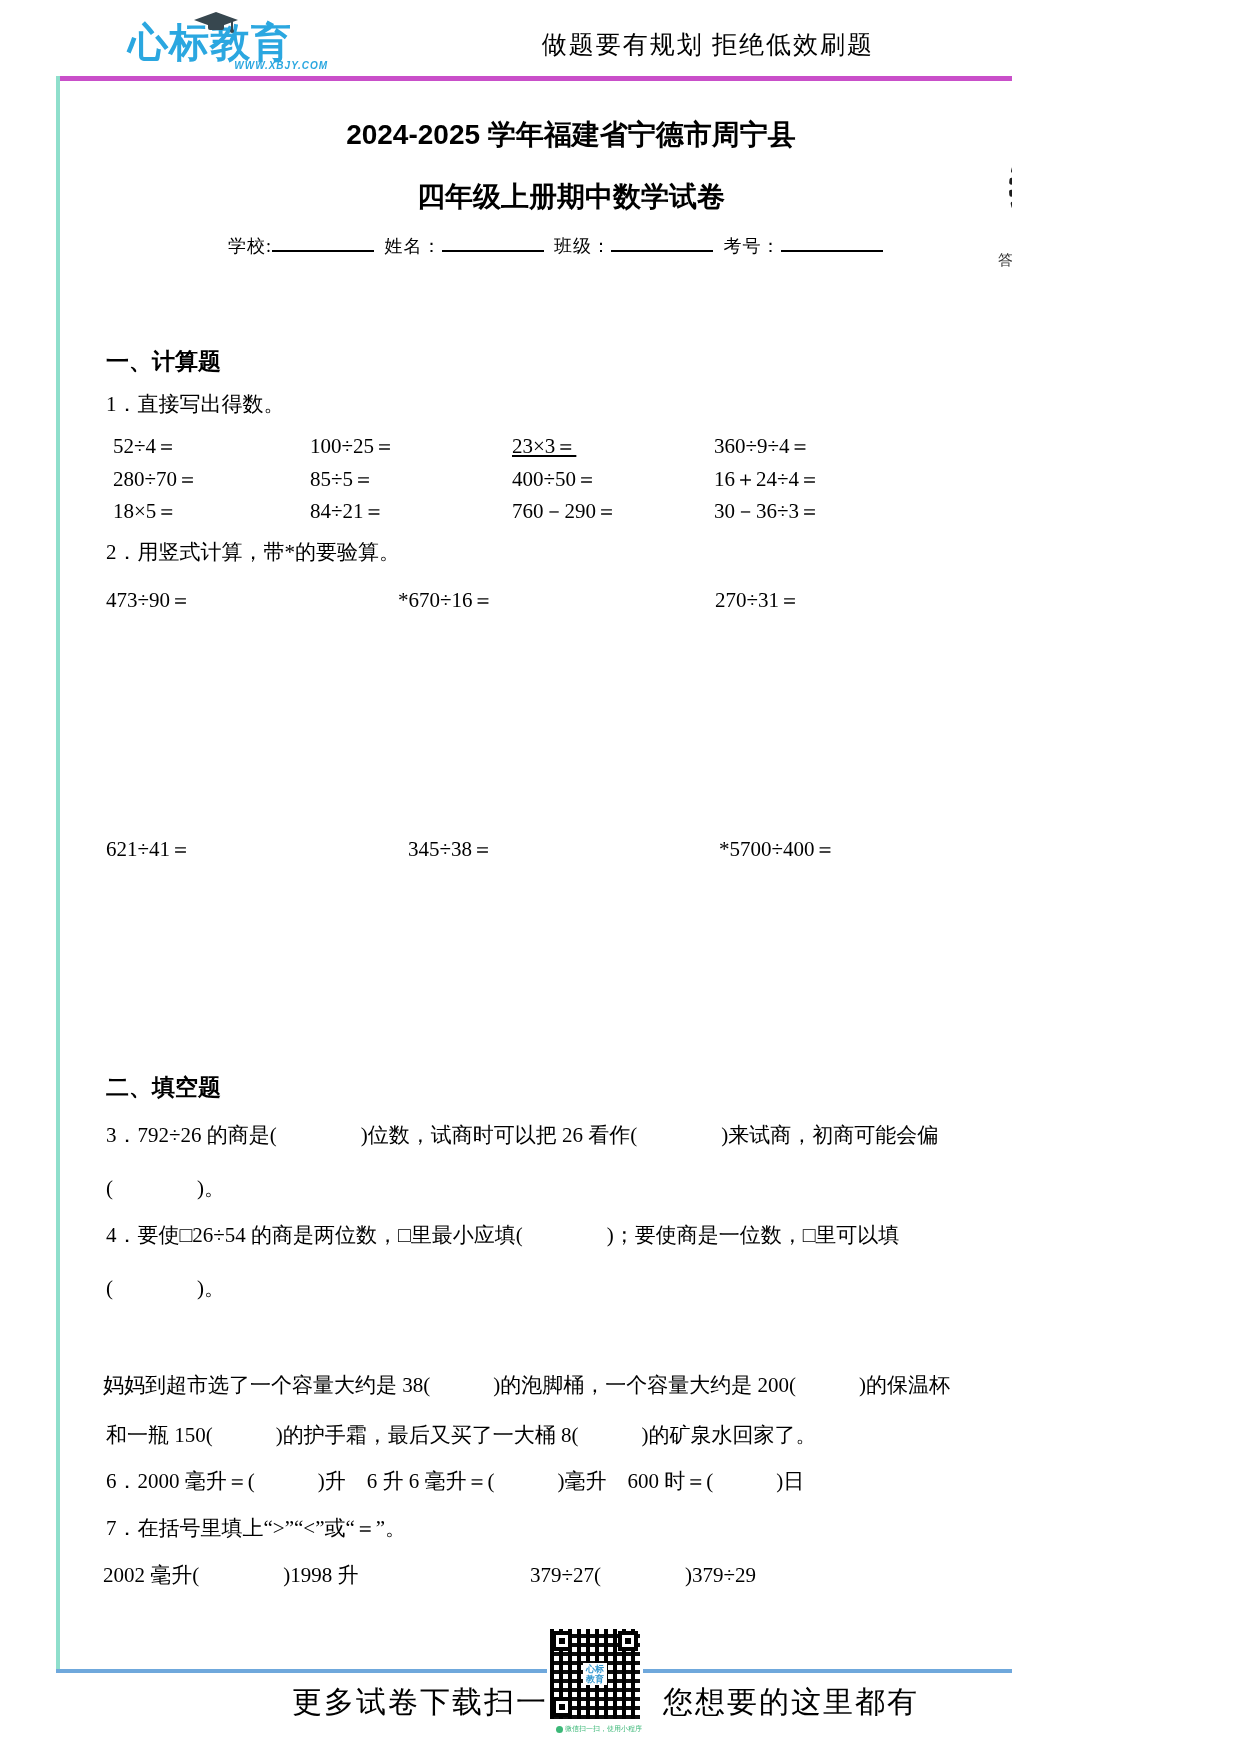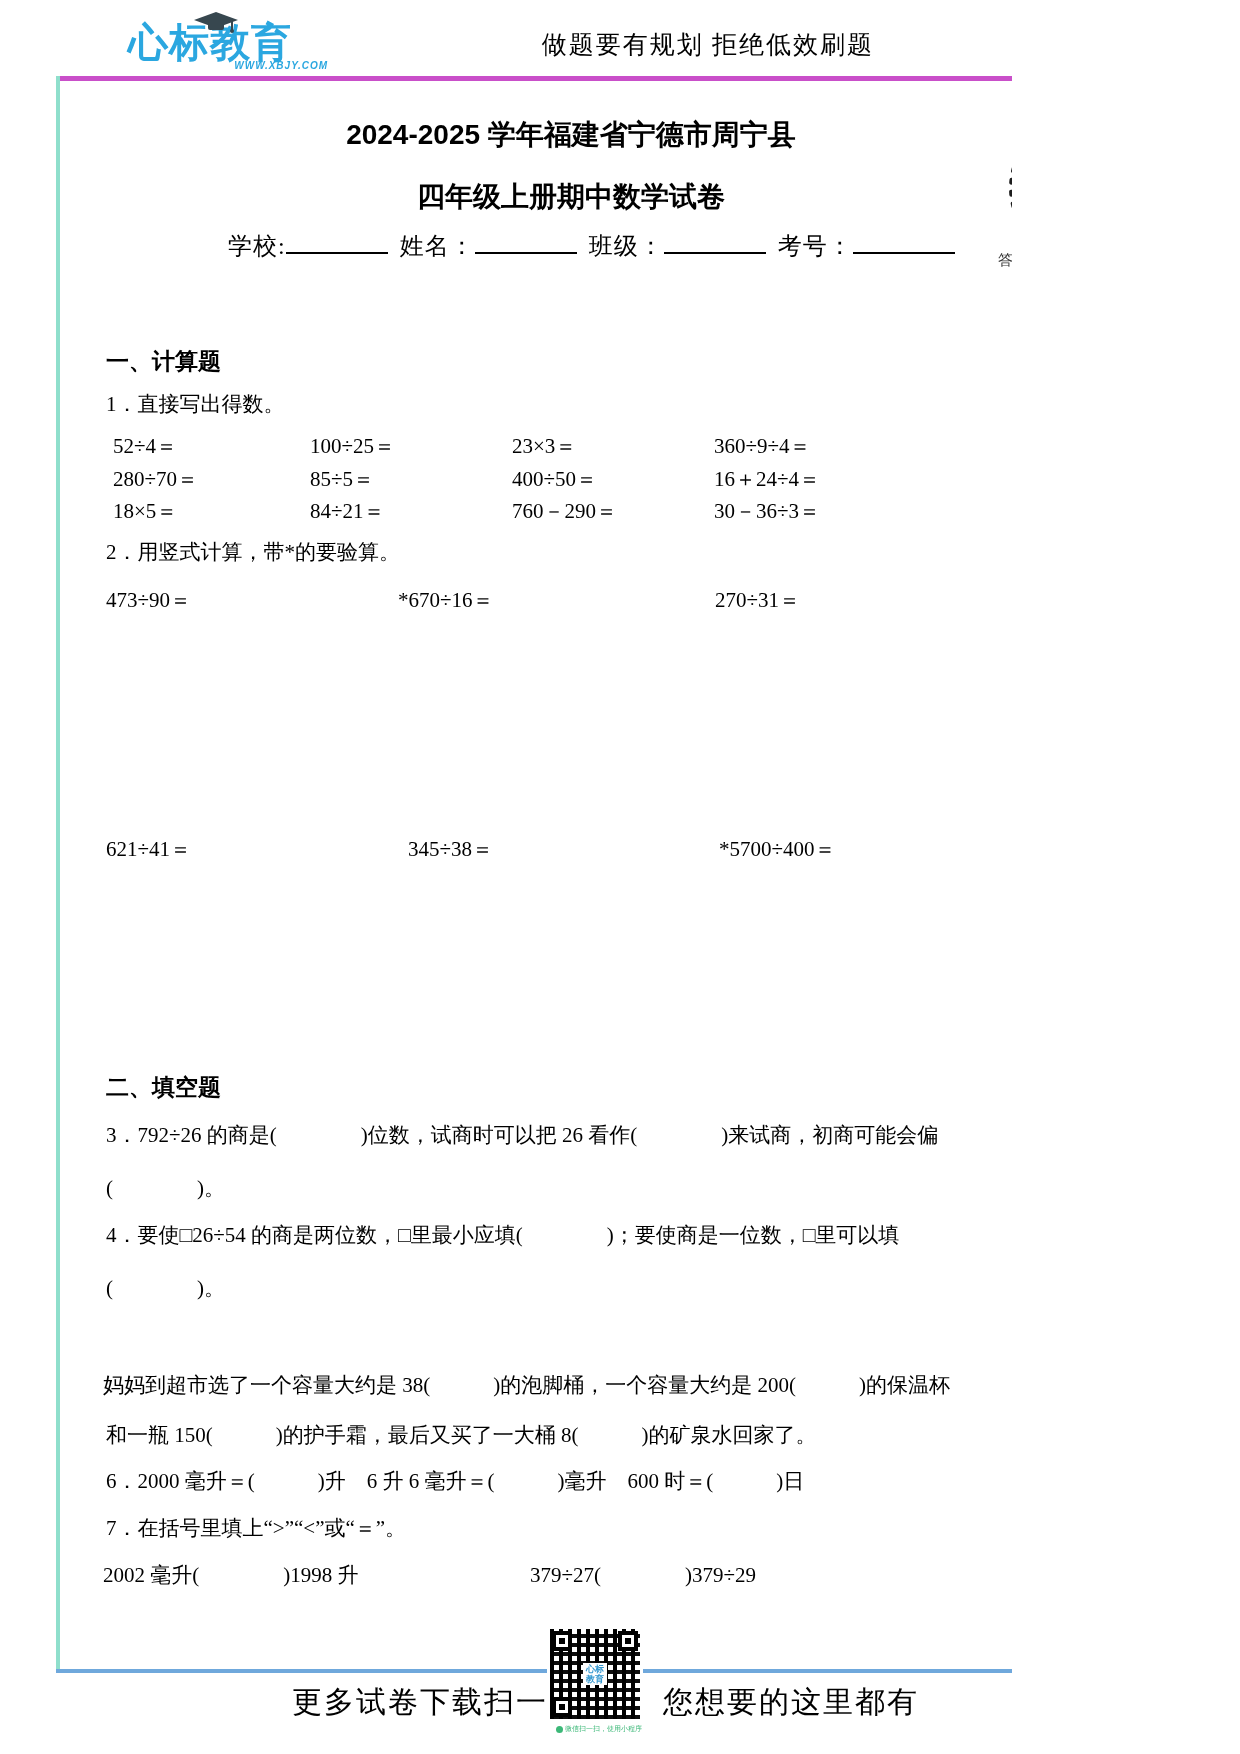--- a/index.html
+++ b/index.html
@@ -23,21 +23,21 @@
   .qr-top-center{position:absolute;left:50%;top:50%;transform:translate(-50%,-50%);text-align:center;
                  font-family:"Liberation Sans","DejaVu Sans",sans-serif;color:#3598d0;line-height:1;}
   .qr-top-center .l1{font-size:27px;font-weight:bold;letter-spacing:2px;}
   .qr-top-center .l2{font-size:24px;font-weight:bold;letter-spacing:2px;margin-top:2px;}
   .qr-top-center .l3{font-size:6px;font-weight:bold;letter-spacing:.5px;margin-top:2px;}
   .qr-top-caption{position:absolute;left:998px;top:251px;width:172px;text-align:left;
                   font-size:15px;color:#333;}
   
   .title{position:absolute;left:56px;width:1030px;text-align:center;
          font-family:"Liberation Sans","DejaVu Sans",sans-serif;font-weight:bold;font-size:28px;color:#000;}
-  .info-row{position:absolute;left:228px;top:230px;font-size:24px;color:#000;white-space:nowrap;}
+  .info-row{position:absolute;left:228px;top:230px;font-size:18px;color:#000;white-space:nowrap;}
   .blank{display:inline-block;width:102px;height:20px;border-bottom:2px solid #000;margin-right:6px;}
   .info-label{letter-spacing:1px;}
   
   .sec-head{font-family:"Liberation Sans","DejaVu Sans",sans-serif;font-weight:bold;font-size:23px;color:#000;}
   .q{font-size:21px;color:#000;}
   
   .f-text{font-family:"Liberation Sans","DejaVu Sans",sans-serif;font-size:30px;color:#000;letter-spacing:2px;}
   .qr-foot{position:absolute;left:547px;top:1626px;width:96px;height:96px;background:#fff;
            border:3px solid #fff;box-sizing:border-box;z-index:3;}
   .qr-modules{position:absolute;inset:0;
@@ -116,21 +116,21 @@
     <span class="info-label">姓名：</span><span class="blank"></span>
     <span class="info-label">班级：</span><span class="blank"></span>
     <span class="info-label">考号：</span><span class="blank"></span>
   </div>
 
   <div class="abs sec-head" style="left:106px;top:346px;">一、计算题</div>
   <div class="abs q" style="left:106px;top:390px;">1．直接写出得数。</div>
 
   <div class="abs q" style="left:113px;top:432px;">52÷4＝</div>
   <div class="abs q" style="left:310px;top:432px;">100÷25＝</div>
-  <div class="abs q" style="left:512px;top:432px;">23×3＝</div>
+  <div class="abs q" style="left:512px;top:432px;text-decoration:underline;">23×3＝</div>
   <div class="abs q" style="left:714px;top:432px;">360÷9÷4＝</div>
 
   <div class="abs q" style="left:113px;top:465px;">280÷70＝</div>
   <div class="abs q" style="left:310px;top:465px;text-align:right;">85÷5＝</div>
   <div class="abs q" style="left:512px;top:465px;">400÷50＝</div>
   <div class="abs q" style="left:714px;top:465px;">16＋24÷4＝</div>
 
   <div class="abs q" style="left:113px;top:497px;">18×5＝</div>
   <div class="abs q" style="left:310px;top:497px;">84÷21＝</div>
   <div class="abs q" style="left:512px;top:497px;">760－290＝</div>

